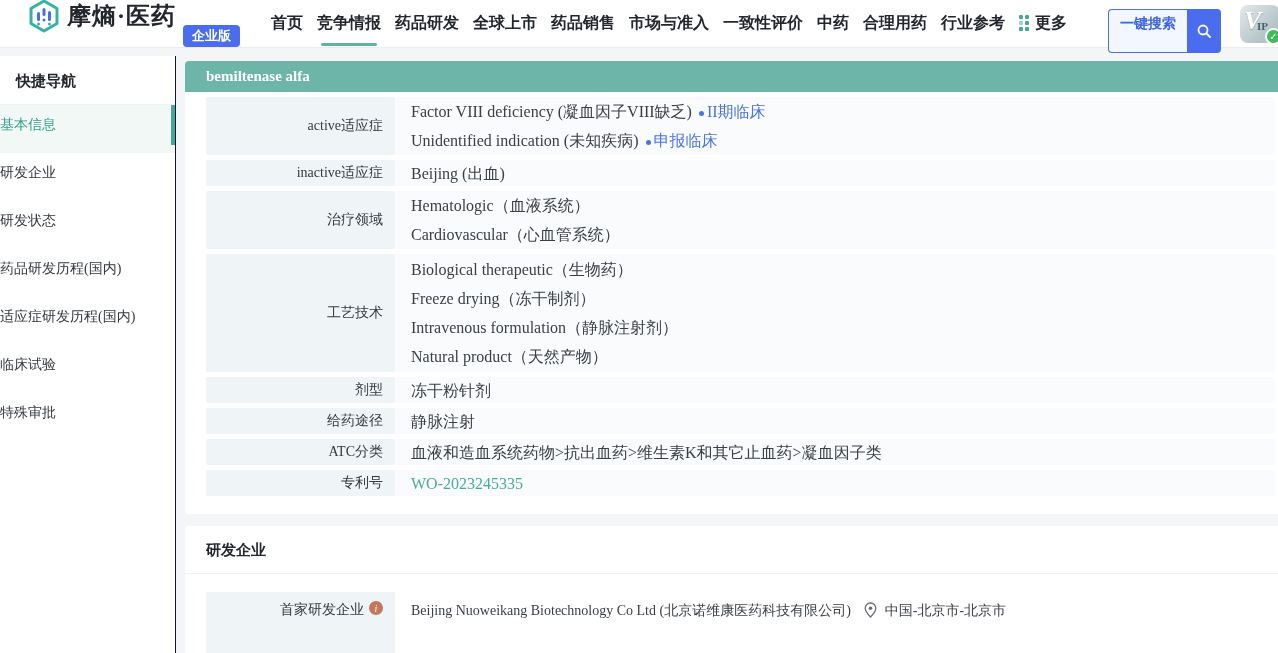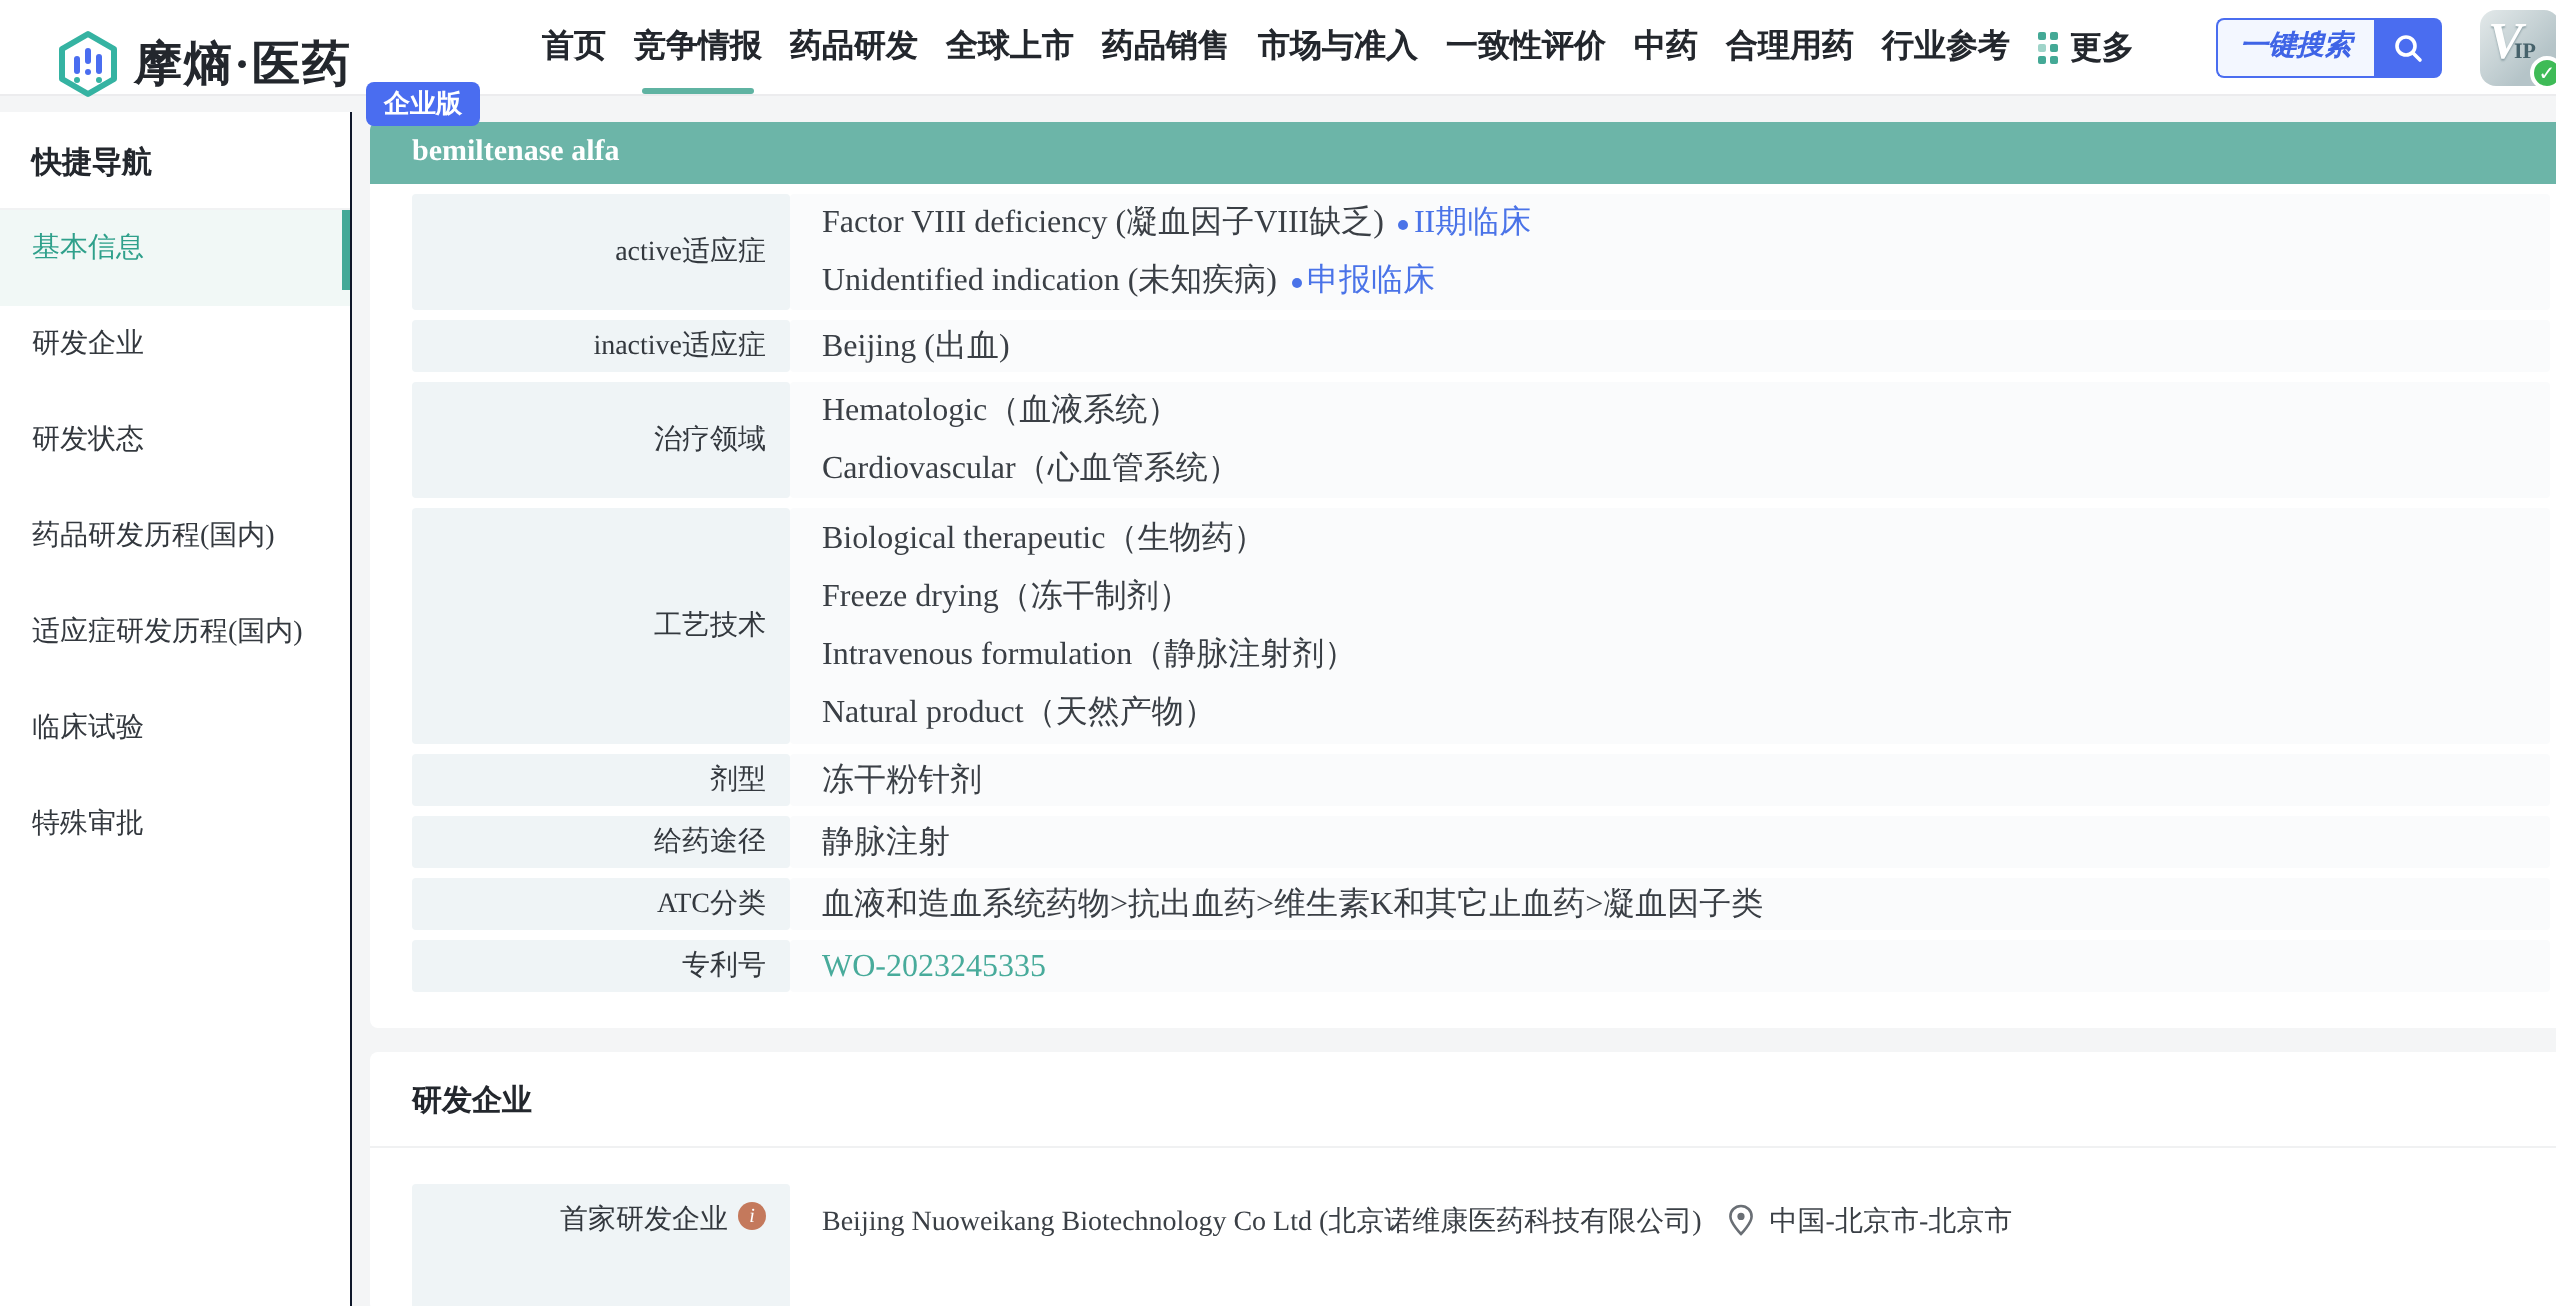--- a/index.html
+++ b/index.html
@@ -1,58 +1,58 @@
 <!DOCTYPE html>
 <html><head>
 <meta charset="utf-8">
 <style>
   * { margin:0; padding:0; box-sizing:border-box; }
   html,body { width:1278px; height:653px; overflow:hidden; background:#f4f5f6;
     font-family:"Liberation Serif","DejaVu Serif",serif; color:#33383e; }
 
   
   .navbar { position:absolute; top:0; left:0; width:1278px; height:48px; background:#fff;
-    border-bottom:1px solid #ececee; display:flex; align-items:flex-start; z-index:10; }
+    border-bottom:1px solid #ececee; display:flex; align-items:flex-end; z-index:10; }
   .logo { display:flex; align-items:center; margin-left:26px; flex:0 0 auto; }
   .logo-icon { width:36px; height:36px; }
   .logo-text { font-size:24px; font-weight:bold; color:#23272d; margin-left:5px; letter-spacing:1px; }
   .logo-badge { background:#4a6df0; color:#fff; font-size:13px; font-weight:bold;
     padding:2px 9px; border-radius:4px; margin-left:7px;margin-top:41px; }
   .nav { display:flex; margin-left:31px; gap:14px; align-items:center; height:48px; }
   .nav-item { font-size:16px; font-weight:bold; color:#23272d; position:relative;
     height:48px; line-height:48px; cursor:pointer; white-space:nowrap; }
   .nav-item.active::after { content:""; position:absolute; left:50%; transform:translateX(-50%);
     bottom:1px; width:56px; height:3px; background:#5fb3a2; border-radius:2px; }
   .nav-more { display:flex; align-items:center; gap:6px; height:48px; cursor:pointer; }
   .more-grid { display:grid; grid-template-columns:4px 4px; grid-auto-rows:4px; gap:2px; }
   .more-grid i { width:4px; height:4px; background:#44a996; border-radius:1px; }
   .more-grid i:nth-child(3) { background:#9fd4c9; }
   .more-label { font-size:16px; font-weight:bold; color:#23272d; }
 
-  .search { position:absolute; left:1108px; top:9px; height:30px; display:flex; cursor:pointer;font-style:italic; }
+  .search { position:absolute; left:1108px; top:9px; height:44px; display:flex; cursor:pointer; }
   .search-label { border:1px solid #4a6df0; border-right:none; background:#f3f7ff; color:#3f64e6;
     font-size:14px; font-weight:bold; padding:0 11px; line-height:28px; border-radius:4px 0 0 4px; }
   .search-btn { width:34px; background:#4a6df0; border-radius:0 4px 4px 0;
     display:flex; align-items:center; justify-content:center; }
 
   .vip { position:absolute; left:1240px; top:5px; width:40px; height:38px; border-radius:8px;
     background:linear-gradient(135deg,#e3e9ea 0%,#b5c4c8 70%); cursor:pointer; }
   .vip-v { position:absolute; left:4px; top:1px; font-size:26px; font-weight:bold; font-style:italic;
     color:#fff; text-shadow:0 1px 1px #8fa3a8; }
   .vip-ip { position:absolute; left:17px; top:15px; font-size:11px; font-weight:bold; color:#46626b; }
   .vip-check { position:absolute; right:-2px; bottom:-2px; width:17px; height:17px; border-radius:50%;
     background:#3fbb57; border:2px solid #fff; display:flex; align-items:center; justify-content:center;
     color:#fff; font-size:10px; font-family:"Liberation Sans",sans-serif; }
 
   
   .sidebar { position:absolute; top:56px; left:0; width:176px; height:597px; background:#fff;
     border-right:1px solid #0f172a; }
   .sidebar-title { font-size:15px; font-weight:bold; color:#23272d; padding:16px 0 13px 16px;
     border-bottom:1px solid #f1f2f3; }
-  .sidebar-item { height:48px; line-height:40px; padding-left:16px; font-size:14px; color:#33383e;
+  .sidebar-item { height:48px; line-height:40px; font-size:14px; color:#33383e;
     cursor:pointer; position:relative; white-space:nowrap; overflow:hidden; }
   .sidebar-item.active { background:#f1f8f6; color:#2fa08b; }
   .sidebar-item.active::after { content:""; position:absolute; right:0; top:0; width:4px; height:40px;
     background:#43a997; }
 
   
   .main { position:absolute; left:185px; top:61px; width:1110px; }
   .card-header { height:31px; background:#6cb5a8; border-radius:4px 4px 0 0; color:#fff;
     font-weight:bold; font-size:15px; line-height:31px; padding-left:21px; }
   .card-body { background:#fff; border-radius:0 0 4px 4px; padding:5px 20px 18px 21px; }

